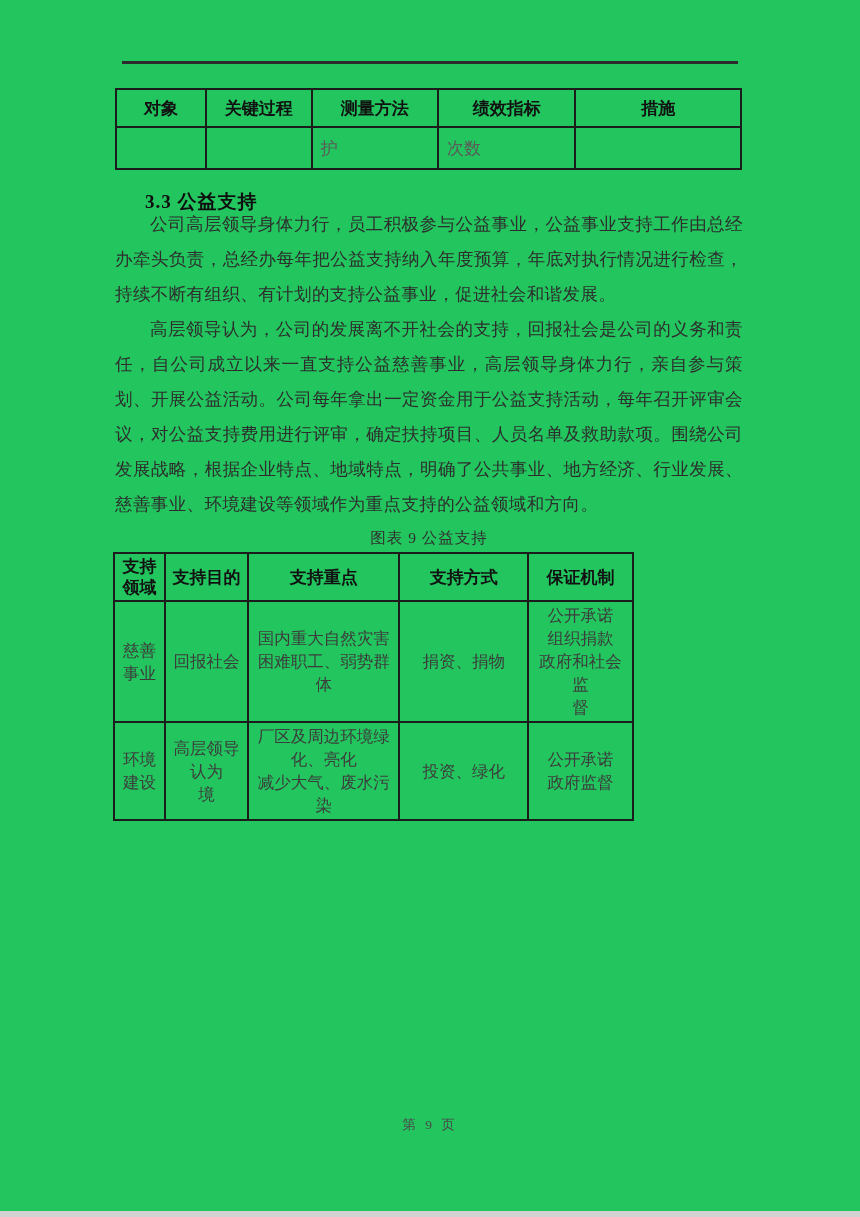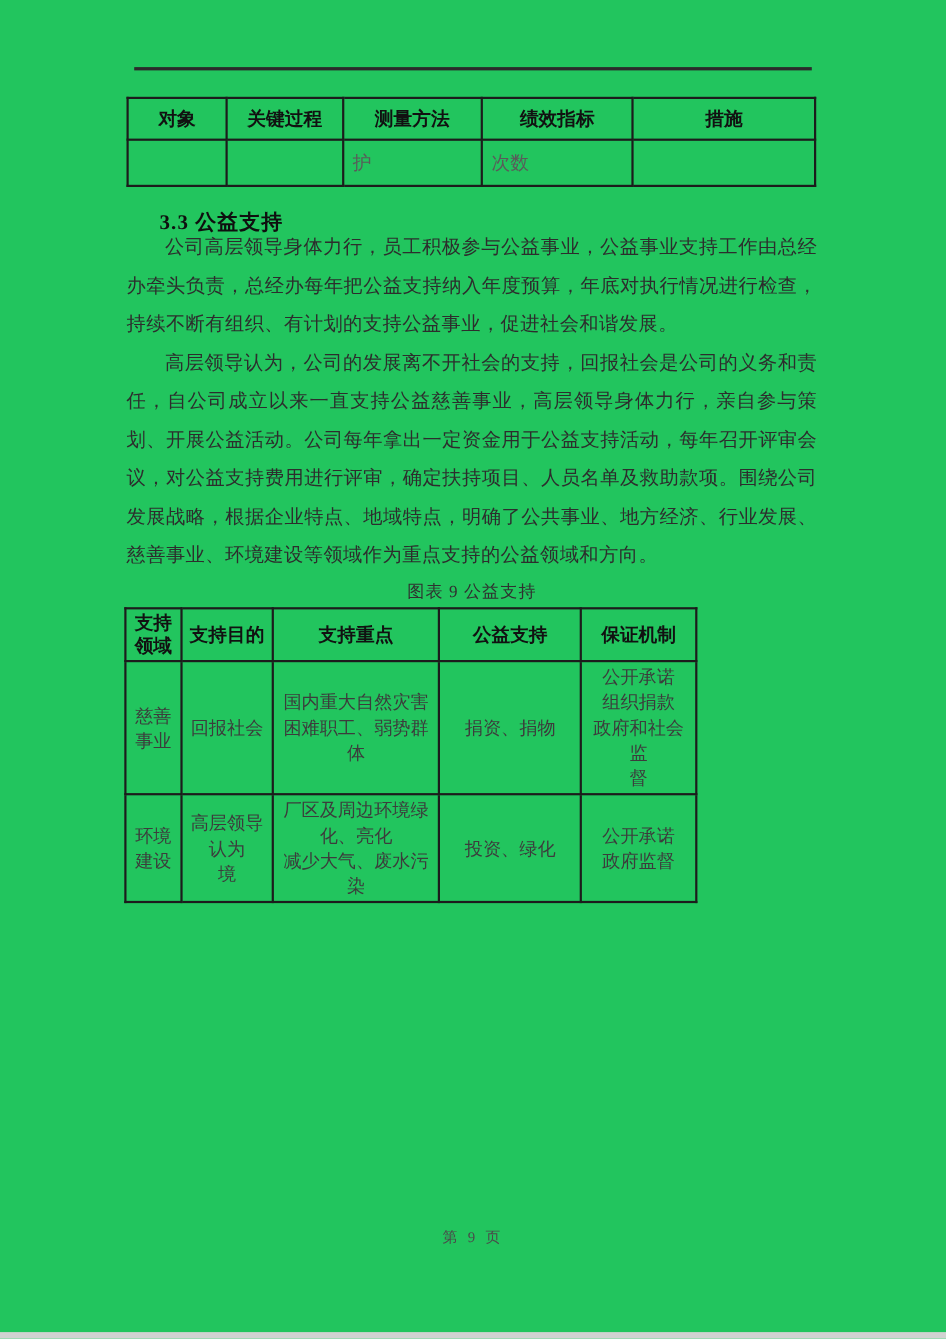--- a/index.html
+++ b/index.html
@@ -194,21 +194,21 @@
       <col style="width:29.2%">
       <col style="width:24.8%">
       <col style="width:20.2%">
     </colgroup>
     <thead>
       <tr>
         <th>支持
 领域</th>
         <th>支持目的</th>
         <th>支持重点</th>
-        <th>公益支持</th>
+        <th>支持方式</th>
         <th>保证机制</th>
       </tr>
     </thead>
     <tbody>
       <tr class="r3">
         <td>慈善
 事业</td>
         <td>回报社会</td>
         <td>国内重大自然灾害
 困难职工、弱势群体</td>

